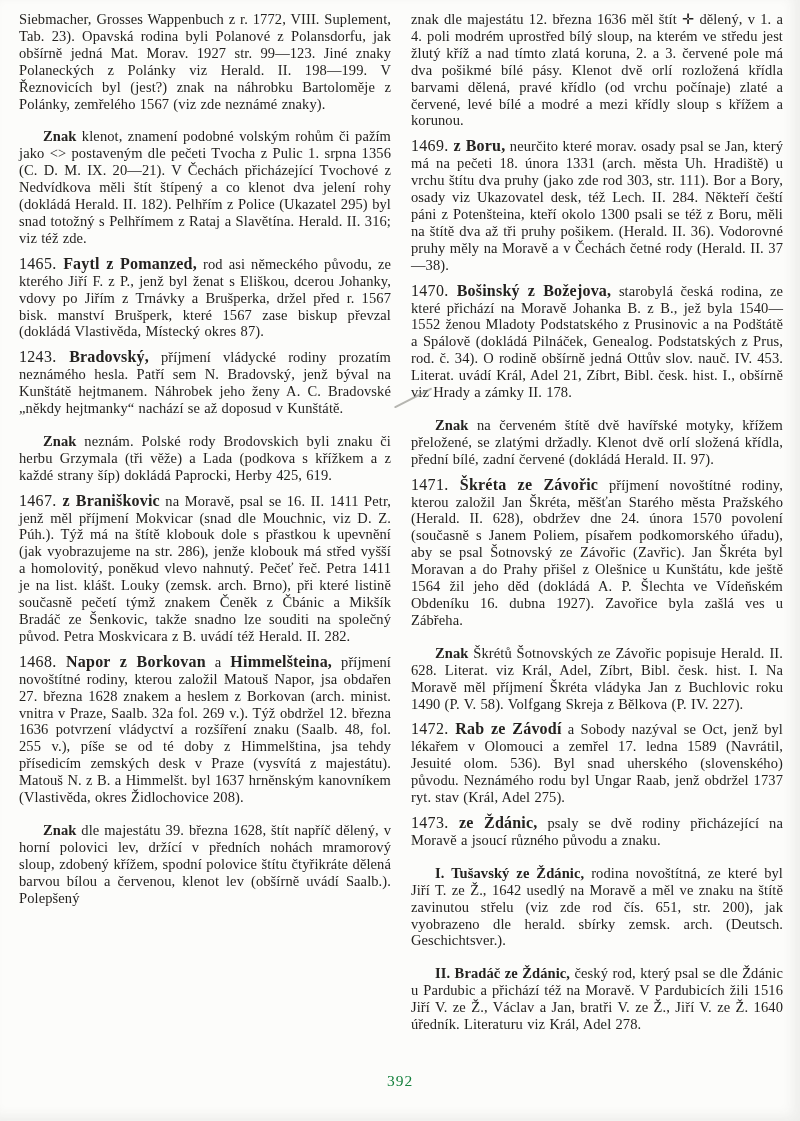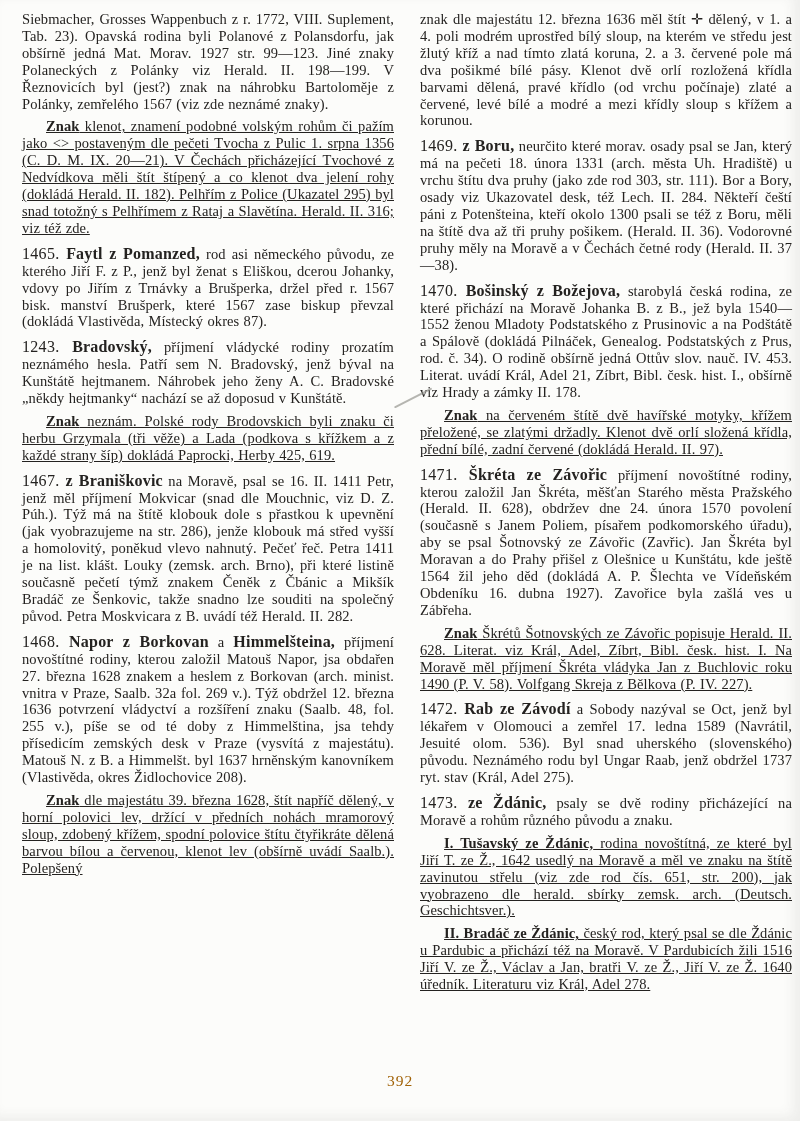--- a/index.html
+++ b/index.html
@@ -5,45 +5,45 @@
   * { margin: 0; padding: 0; box-sizing: border-box; }
   html, body { width: 800px; height: 1121px; overflow: hidden; }
   body {
     background: #fcfcfa;
     font-family: "Liberation Serif", "DejaVu Serif", serif;
     color: #242220;
     position: relative;
     box-shadow: inset -7px -5px 12px rgba(60,60,55,0.07);
   }
   .page { padding: 11px 20px 0 22px; height: 1121px; }
-  .columns { display: flex; gap: 26px; align-items: flex-start; }
+  .columns { display: flex; gap: 20px; align-items: flex-start; justify-content: center; }
   .col { width: 372px; flex: 0 0 372px; }
 
   p.p {
     font-size: 14.5px;
     line-height: 16.9px;
     text-align: justify;
     letter-spacing: 0.1px;
     word-spacing: 0.5px;
   }
   p.p.entry { margin-top: 9px; }
-  p.p.ind { text-indent: 24px; margin-top: 6px; text-decoration: underline; }
+  p.p.ind { text-indent: 24px; margin-top: 16px; }
 
   .r-num { font-size: 16px; letter-spacing: 0.3px; }
   .r-title { font-size: 16px; font-weight: bold; letter-spacing: 0.2px; }
   .r-b { font-weight: bold; }
 
   .page-footer {
     position: absolute;
     top: 1072px;
     left: 0;
     width: 800px;
     text-align: center;
   }
-  .page-number { font-size: 15.5px; letter-spacing: 1px; color: #a16207; }
+  .page-number { font-size: 15.5px; letter-spacing: 1px; color: #15803d; }
 
   .artifact-line {
     position: absolute;
     left: 392px;
     top: 397px;
     width: 42px;
     height: 1.5px;
     background: #8f8f89;
     opacity: 0.65;
     transform: rotate(-27deg);
@@ -66,21 +66,21 @@
         <p class="p ind"><span class="r-b">Znak</span><span class="r-n"> dle majestátu 39. března 1628, štít napříč dělený, v horní polovici lev, držící v předních nohách mramorový sloup, zdobený křížem, spodní polovice štítu čtyřikráte dělená barvou bílou a červenou, klenot lev (obšírně uvádí Saalb.). Polepšený</span></p>
       </section>
     <section class="col" id="col-right">
         <p class="p"><span class="r-n">znak dle majestátu 12. března 1636 měl štít ✛ dělený, v 1. a 4. poli modrém uprostřed bílý sloup, na kterém ve středu jest žlutý kříž a nad tímto zlatá koruna, 2. a 3. červené pole má dva pošikmé bílé pásy. Klenot dvě orlí rozložená křídla barvami dělená, pravé křídlo (od vrchu počínaje) zlaté a červené, levé bílé a modré a mezi křídly sloup s křížem a korunou.</span></p>
         <p class="p entry"><span class="r-num">1469. </span><span class="r-title">z Boru,</span><span class="r-n"> neurčito které morav. osady psal se Jan, který má na pečeti 18. února 1331 (arch. města Uh. Hradiště) u vrchu štítu dva pruhy (jako zde rod 303, str. 111). Bor a Bory, osady viz Ukazovatel desk, též Lech. II. 284. Někteří čeští páni z Potenšteina, kteří okolo 1300 psali se též z Boru, měli na štítě dva až tři pruhy pošikem. (Herald. II. 36). Vodorovné pruhy měly na Moravě a v Čechách četné rody (Herald. II. 37—38).</span></p>
         <p class="p entry"><span class="r-num">1470. </span><span class="r-title">Bošinský z Božejova,</span><span class="r-n"> starobylá česká rodina, ze které přichází na Moravě Johanka B. z B., jež byla 1540—1552 ženou Mladoty Podstatského z Prusinovic a na Podštátě a Spálově (dokládá Pilnáček, Genealog. Podstatských z Prus, rod. č. 34). O rodině obšírně jedná Ottův slov. nauč. IV. 453. Literat. uvádí Král, Adel 21, Zíbrt, Bibl. česk. hist. I., obšírně viz Hrady a zámky II. 178.</span></p>
         <p class="p ind"><span class="r-b">Znak</span><span class="r-n"> na červeném štítě dvě havířské motyky, křížem přeložené, se zlatými držadly. Klenot dvě orlí složená křídla, přední bílé, zadní červené (dokládá Herald. II. 97).</span></p>
         <p class="p entry"><span class="r-num">1471. </span><span class="r-title">Škréta ze Závořic</span><span class="r-n"> příjmení novoštítné rodiny, kterou založil Jan Škréta, měšťan Starého města Pražského (Herald. II. 628), obdržev dne 24. února 1570 povolení (současně s Janem Poliem, písařem podkomorského úřadu), aby se psal Šotnovský ze Závořic (Zavřic). Jan Škréta byl Moravan a do Prahy přišel z Olešnice u Kunštátu, kde ještě 1564 žil jeho děd (dokládá A. P. Šlechta ve Vídeňském Obdeníku 16. dubna 1927). Zavořice byla zašlá ves u Zábřeha.</span></p>
         <p class="p ind"><span class="r-b">Znak</span><span class="r-n"> Škrétů Šotnovských ze Závořic popisuje Herald. II. 628. Literat. viz Král, Adel, Zíbrt, Bibl. česk. hist. I. Na Moravě měl příjmení Škréta vládyka Jan z Buchlovic roku 1490 (P. V. 58). Volfgang Skreja z Bělkova (P. IV. 227).</span></p>
         <p class="p entry"><span class="r-num">1472. </span><span class="r-title">Rab ze Závodí</span><span class="r-n"> a Sobody nazýval se Oct, jenž byl lékařem v Olomouci a zemřel 17. ledna 1589 (Navrátil, Jesuité olom. 536). Byl snad uherského (slovenského) původu. Neznámého rodu byl Ungar Raab, jenž obdržel 1737 ryt. stav (Král, Adel 275).</span></p>
-        <p class="p entry"><span class="r-num">1473. </span><span class="r-title">ze Ždánic,</span><span class="r-n"> psaly se dvě rodiny přicházející na Moravě a rohům různého původu a znaku.</span></p>
+        <p class="p entry"><span class="r-num">1473. </span><span class="r-title">ze Ždánic,</span><span class="r-n"> psaly se dvě rodiny přicházející na Moravě a jsoucí různého původu a znaku.</span></p>
         <p class="p ind"><span class="r-b">I. Tušavský ze Ždánic,</span><span class="r-n"> rodina novoštítná, ze které byl Jiří T. ze Ž., 1642 usedlý na Moravě a měl ve znaku na štítě zavinutou střelu (viz zde rod čís. 651, str. 200), jak vyobrazeno dle herald. sbírky zemsk. arch. (Deutsch. Geschichtsver.).</span></p>
         <p class="p ind"><span class="r-b">II. Bradáč ze Ždánic,</span><span class="r-n"> český rod, který psal se dle Ždánic u Pardubic a přichází též na Moravě. V Pardubicích žili 1516 Jiří V. ze Ž., Václav a Jan, bratři V. ze Ž., Jiří V. ze Ž. 1640 úředník. Literaturu viz Král, Adel 278.</span></p>
       </section>
   </main>
   <div class="artifact-line"></div>
   <footer class="page-footer">
     <span class="page-number">392</span>
   </footer>
 </div>
 

